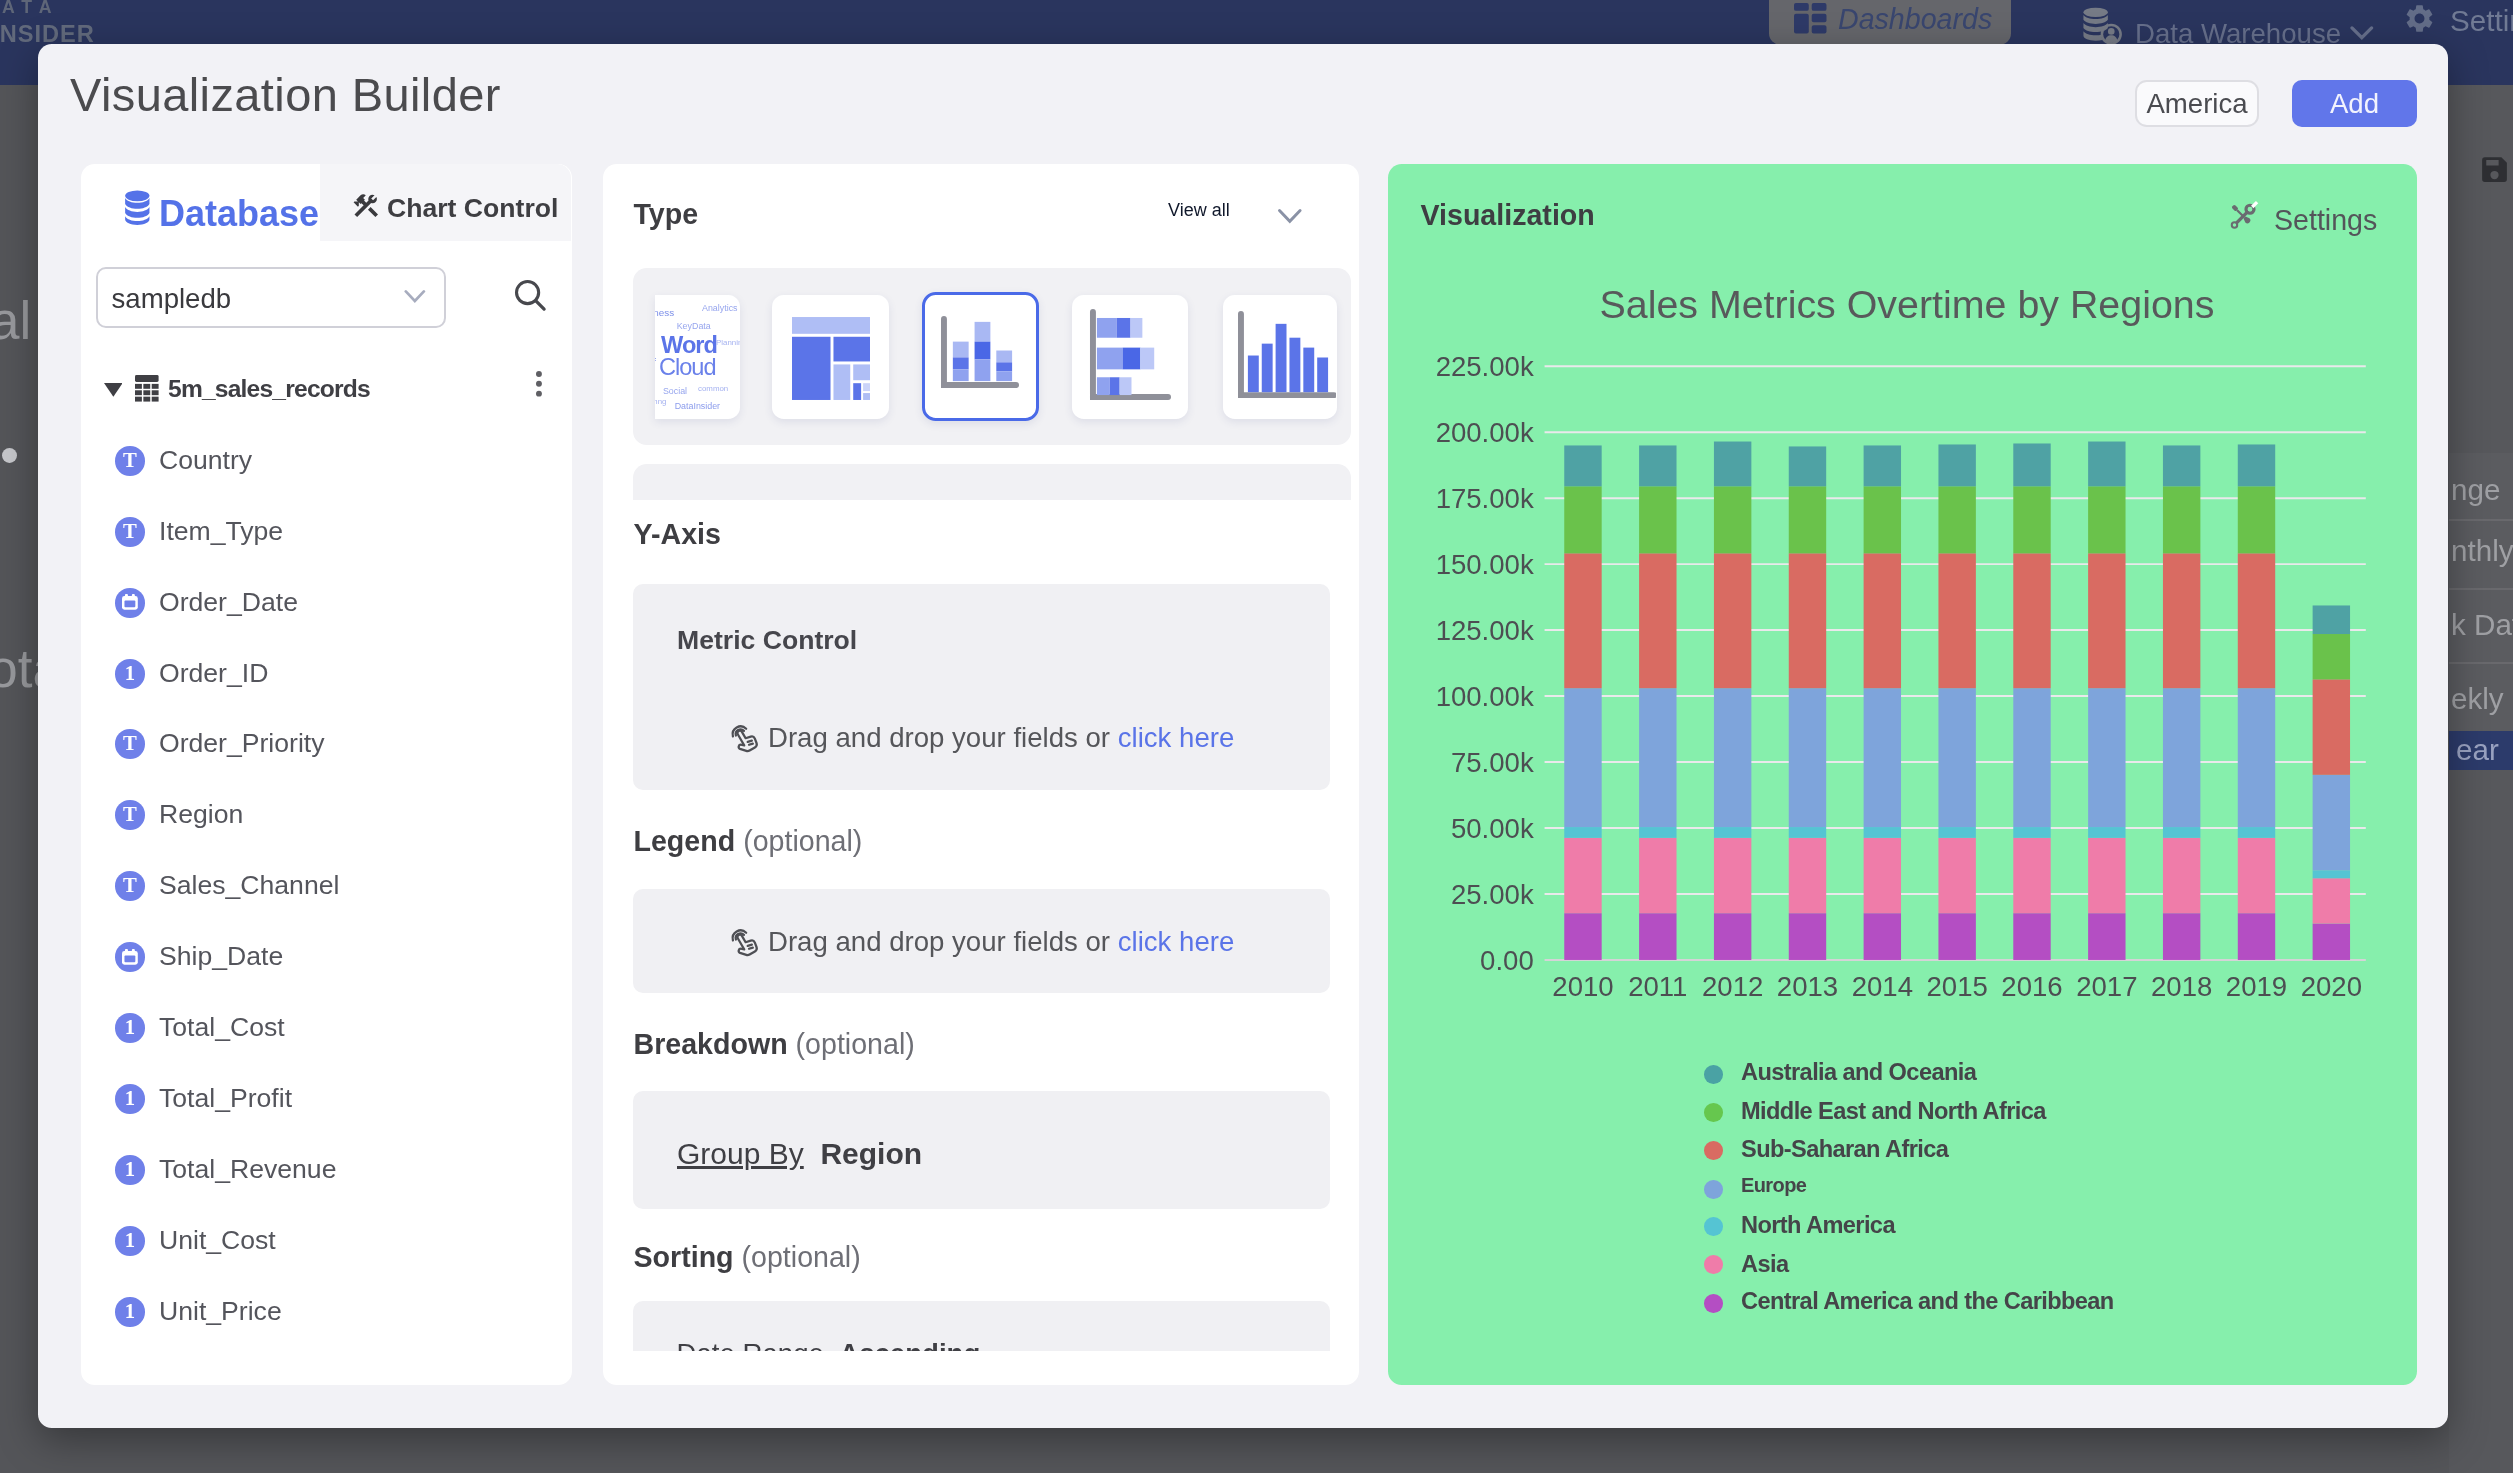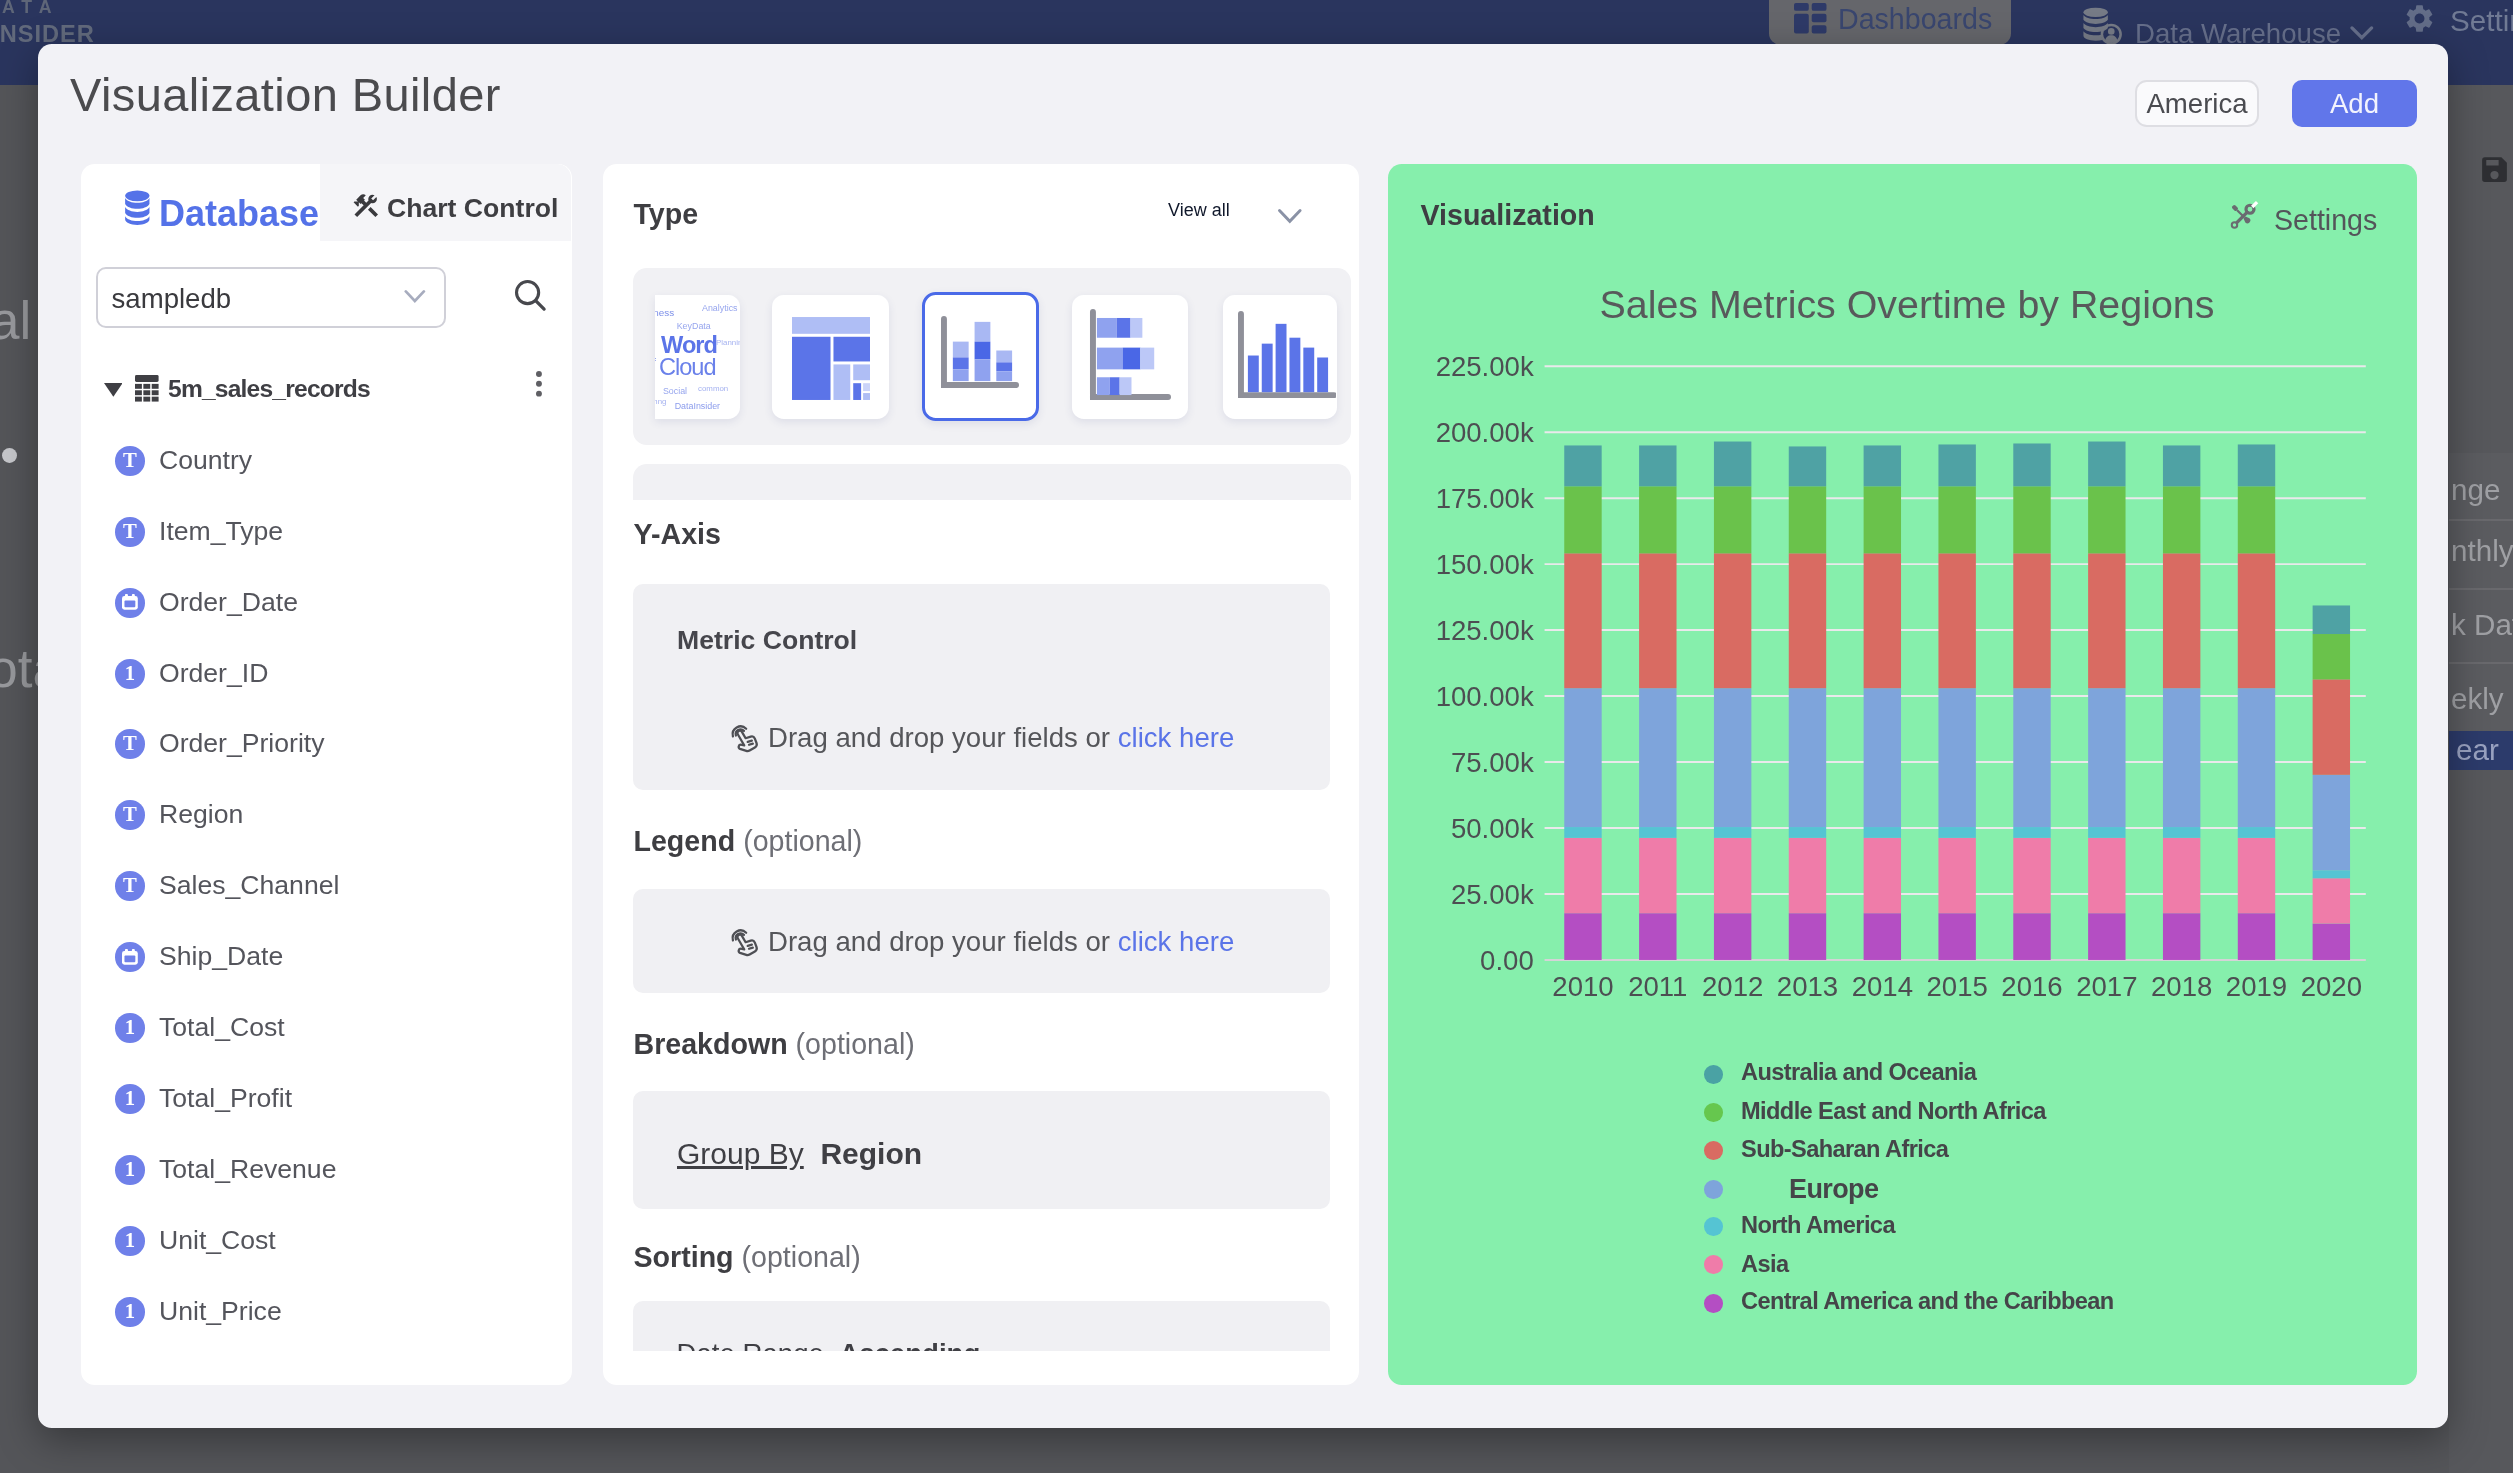--- a/index.html
+++ b/index.html
@@ -16,21 +16,21 @@
   <div class="abs" style="left:1769px;top:0;width:242px;height:45px;background:#65666B;border-radius:0 0 11.8px 11.8px;"></div>
   <svg class="abs" style="left:1794px;top:3px;" width="32.5" height="30.5" viewBox="0 0 33 31">
       <g fill="#2E3A68">
         <rect x="0" y="0" width="15" height="8" rx="2"></rect>
         <rect x="18" y="0" width="15" height="8" rx="2"></rect>
         <rect x="0" y="11" width="15" height="20" rx="2"></rect>
         <rect x="18" y="11" width="15" height="8.5" rx="2"></rect>
         <rect x="18" y="22.5" width="15" height="8.5" rx="2"></rect>
       </g>
     </svg>
-  <div class="abs" style="left:1838px;top:3px;font-size:28.6px;color:#39466F;">Dashboards</div>
+  <div class="abs" style="left:1838px;top:3px;font-size:28.6px;color:#39466F;font-style:italic;">Dashboards</div>
   <svg class="abs" style="left:2080px;top:5.9px;" width="43" height="41" viewBox="0 0 44 42">
       <g fill="#767B86">
         <ellipse cx="16" cy="6.5" rx="12.5" ry="4.8"></ellipse>
         <path d="M3.5 9.2 c2.1 2.7 6.6 4.2 12.5 4.2 s10.4-1.5 12.5-4.2 v5 c-2.1 2.7-6.6 4.2-12.5 4.2 s-10.4-1.5-12.5-4.2z"></path>
         <path d="M3.5 17.5 c2.1 2.7 6.6 4.2 12.5 4.2 s10.4-1.5 12.5-4.2 v5 c-2.1 2.7-6.6 4.2-12.5 4.2 s-10.4-1.5-12.5-4.2z"></path>
         <path d="M3.5 25.8 c2.1 2.7 6.6 4.2 12.5 4.2 2.2 0 4.3-.2 6.1-.6 a11.4 11.4 0 0 0 .9 5.4 c-2.1.5-4.5.8-7 .8 -6.9 0-12.5-2.2-12.5-5z"></path>
       </g>
       <circle cx="32" cy="29" r="9.6" fill="none" stroke="#767B86" stroke-width="2.6"></circle>
       <circle cx="32" cy="26" r="3.4" fill="#767B86"></circle>
       <path d="M25.6 35.5 c.6-3.6 3.2-5.6 6.4-5.6 s5.8 2 6.4 5.6 a9.6 9.6 0 0 1-12.8 0z" fill="#767B86"></path>
@@ -415,21 +415,21 @@
   <rect x="939" y="364.0" width="38" height="29" fill="#4FA2A4"></rect>
   <text x="958" y="761" font-size="28" fill="#4D4E52" text-anchor="middle" font-family="Liberation Sans, sans-serif">2020</text>
   </svg>
   <div class="abs" style="left:316px;top:901px;width:18.7px;height:18.7px;border-radius:50%;background:#4AA2A4;"></div>
   <div class="abs" style="left:353px;top:895px;font-size:23.6px;font-weight:bold;letter-spacing:-0.6px;color:#454549;">Australia and Oceania</div>
   <div class="abs" style="left:316px;top:939px;width:18.7px;height:18.7px;border-radius:50%;background:#66C74E;"></div>
   <div class="abs" style="left:353px;top:934px;font-size:23.6px;font-weight:bold;letter-spacing:-0.6px;color:#454549;">Middle East and North Africa</div>
   <div class="abs" style="left:316px;top:977px;width:18.7px;height:18.7px;border-radius:50%;background:#D96B62;"></div>
   <div class="abs" style="left:353px;top:972px;font-size:23.6px;font-weight:bold;letter-spacing:-0.6px;color:#454549;">Sub-Saharan Africa</div>
   <div class="abs" style="left:316px;top:1016px;width:18.7px;height:18.7px;border-radius:50%;background:#7EA4DB;"></div>
-  <div class="abs" style="left:353px;top:1010px;font-size:27px;font-weight:bold;letter-spacing:-0.6px;color:#454549;margin-left:48px;">Europe</div>
+  <div class="abs" style="left:353px;top:1010px;font-size:20px;font-weight:bold;letter-spacing:-0.6px;color:#454549;">Europe</div>
   <div class="abs" style="left:316px;top:1053px;width:18.7px;height:18.7px;border-radius:50%;background:#55C4D3;"></div>
   <div class="abs" style="left:353px;top:1048px;font-size:23.6px;font-weight:bold;letter-spacing:-0.6px;color:#454549;">North America</div>
   <div class="abs" style="left:316px;top:1091px;width:18.7px;height:18.7px;border-radius:50%;background:#EF7CA9;"></div>
   <div class="abs" style="left:353px;top:1087px;font-size:23.6px;font-weight:bold;letter-spacing:-0.6px;color:#454549;">Asia</div>
   <div class="abs" style="left:316px;top:1130px;width:18.7px;height:18.7px;border-radius:50%;background:#B44EC3;"></div>
   <div class="abs" style="left:353px;top:1124px;font-size:23.6px;font-weight:bold;letter-spacing:-0.6px;color:#454549;">Central America and the Caribbean</div>
 </div>
 
 
 </body></html>

